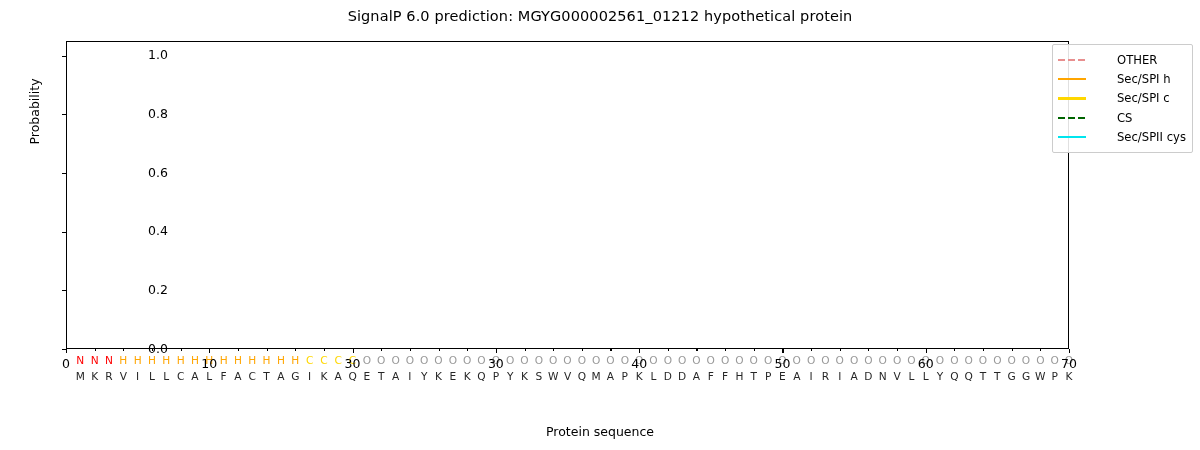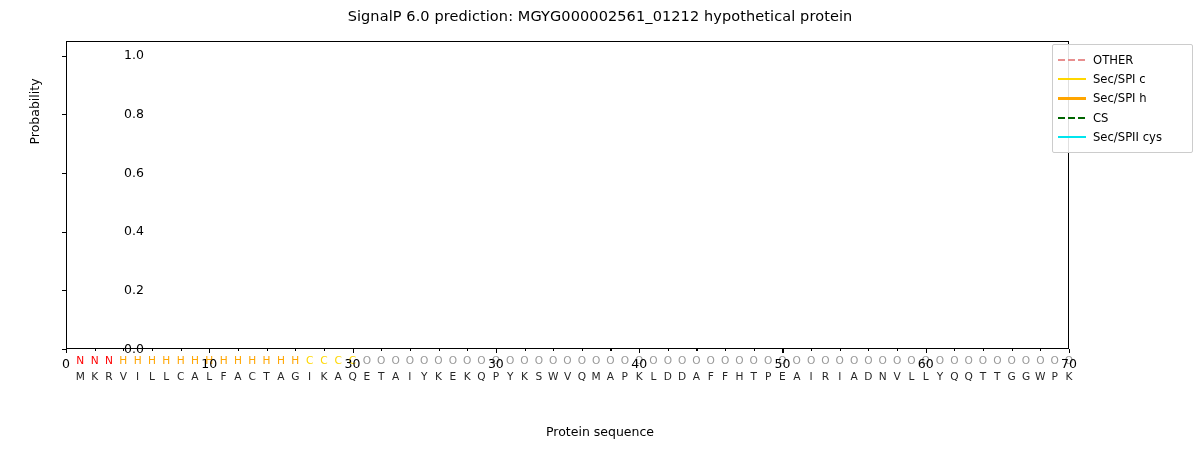--- a/index.html
+++ b/index.html
@@ -12,21 +12,21 @@
   #plotwrap{position:absolute;left:66px;top:41px;width:1003px;height:308px;}
   #plotbox{position:absolute;inset:0;border:1.1px solid #000;box-sizing:border-box;background:#fff;}
   #grid{position:absolute;inset:0;overflow:hidden;}
   .vg{position:absolute;top:0;bottom:0;width:1px;background:#e9e9e9;}
   #svgchart{position:absolute;left:0;top:0;}
   
   #ylabel{
     position:absolute;left:-46px;top:104px;width:160px;text-align:center;
     font-size:12.5px;color:#000;transform:rotate(-90deg);transform-origin:center;
   }
-  .ytick{position:absolute;right:1072px;font-size:12.5px;color:#000;text-align:right;width:60px;}
+  .ytick{position:absolute;right:1048px;font-size:12.5px;color:#000;text-align:right;width:60px;}
   .ytickmark{position:absolute;width:4px;height:1.1px;background:#000;}
   
   .xtick{position:absolute;font-size:12.5px;color:#000;text-align:center;width:40px;}
   .xtickmark{position:absolute;width:1.1px;background:#000;}
   #xlabel{position:absolute;left:0;top:424px;width:1200px;text-align:center;font-size:12.5px;color:#000;}
   
   .seqrow{position:absolute;height:15px;}
   .seqcell{
     position:absolute;width:13px;text-align:center;font-size:10.6px;
     font-family:"DejaVu Sans","Liberation Sans",sans-serif;line-height:15px;
@@ -38,21 +38,21 @@
   .aa{color:#262626;}
   
   #legend{
     position:absolute;left:1052px;top:44px;width:141px;
     border:1px solid #cccccc;border-radius:2px;background:rgba(255,255,255,.88);
     padding:5px 5px 5px 5px;box-sizing:border-box;
   }
   .legrow{height:19.4px;display:flex;align-items:center;}
   .legline{width:28px;height:12px;margin-right:7px;flex:0 0 28px;position:relative;}
   .legline i{position:absolute;left:0;top:5px;height:2.1px;width:28px;display:block;}
-  .legtext{font-size:11.6px;color:#000;white-space:nowrap;}
+  .legtext{font-size:11.6px;color:#000;white-space:nowrap;margin-left:24px;}
 </style>
 </head>
 <body>
 
 <div id="stage">
 
   <div id="title">SignalP 6.0 prediction: MGYG000002561_01212 hypothetical protein</div>
 
   <div id="plotwrap">
     <div id="grid">
@@ -258,29 +258,29 @@
 
   <div id="legend">
       <div class="legrow">
         <span class="legline">
           <i style="background: repeating-linear-gradient(to right, rgb(232, 143, 143) 0px, rgb(232, 143, 143) 6.5px, transparent 6.5px, transparent 10px);"></i>
         </span>
         <span class="legtext">OTHER</span>
       </div>
       <div class="legrow">
         <span class="legline">
+          <i style="background: rgb(255, 165, 0);"></i>
+        </span>
+        <span class="legtext">Sec/SPI h</span>
+      </div>
+      <div class="legrow">
+        <span class="legline">
           <i style="background: rgb(255, 215, 0);"></i>
         </span>
         <span class="legtext">Sec/SPI c</span>
-      </div>
-      <div class="legrow">
-        <span class="legline">
-          <i style="background: rgb(255, 165, 0);"></i>
-        </span>
-        <span class="legtext">Sec/SPI h</span>
       </div>
       <div class="legrow">
         <span class="legline">
           <i style="background: repeating-linear-gradient(to right, rgb(0, 100, 0) 0px, rgb(0, 100, 0) 6.5px, transparent 6.5px, transparent 10px);"></i>
         </span>
         <span class="legtext">CS</span>
       </div>
       <div class="legrow">
         <span class="legline">
           <i style="background: rgb(0, 229, 238);"></i>

